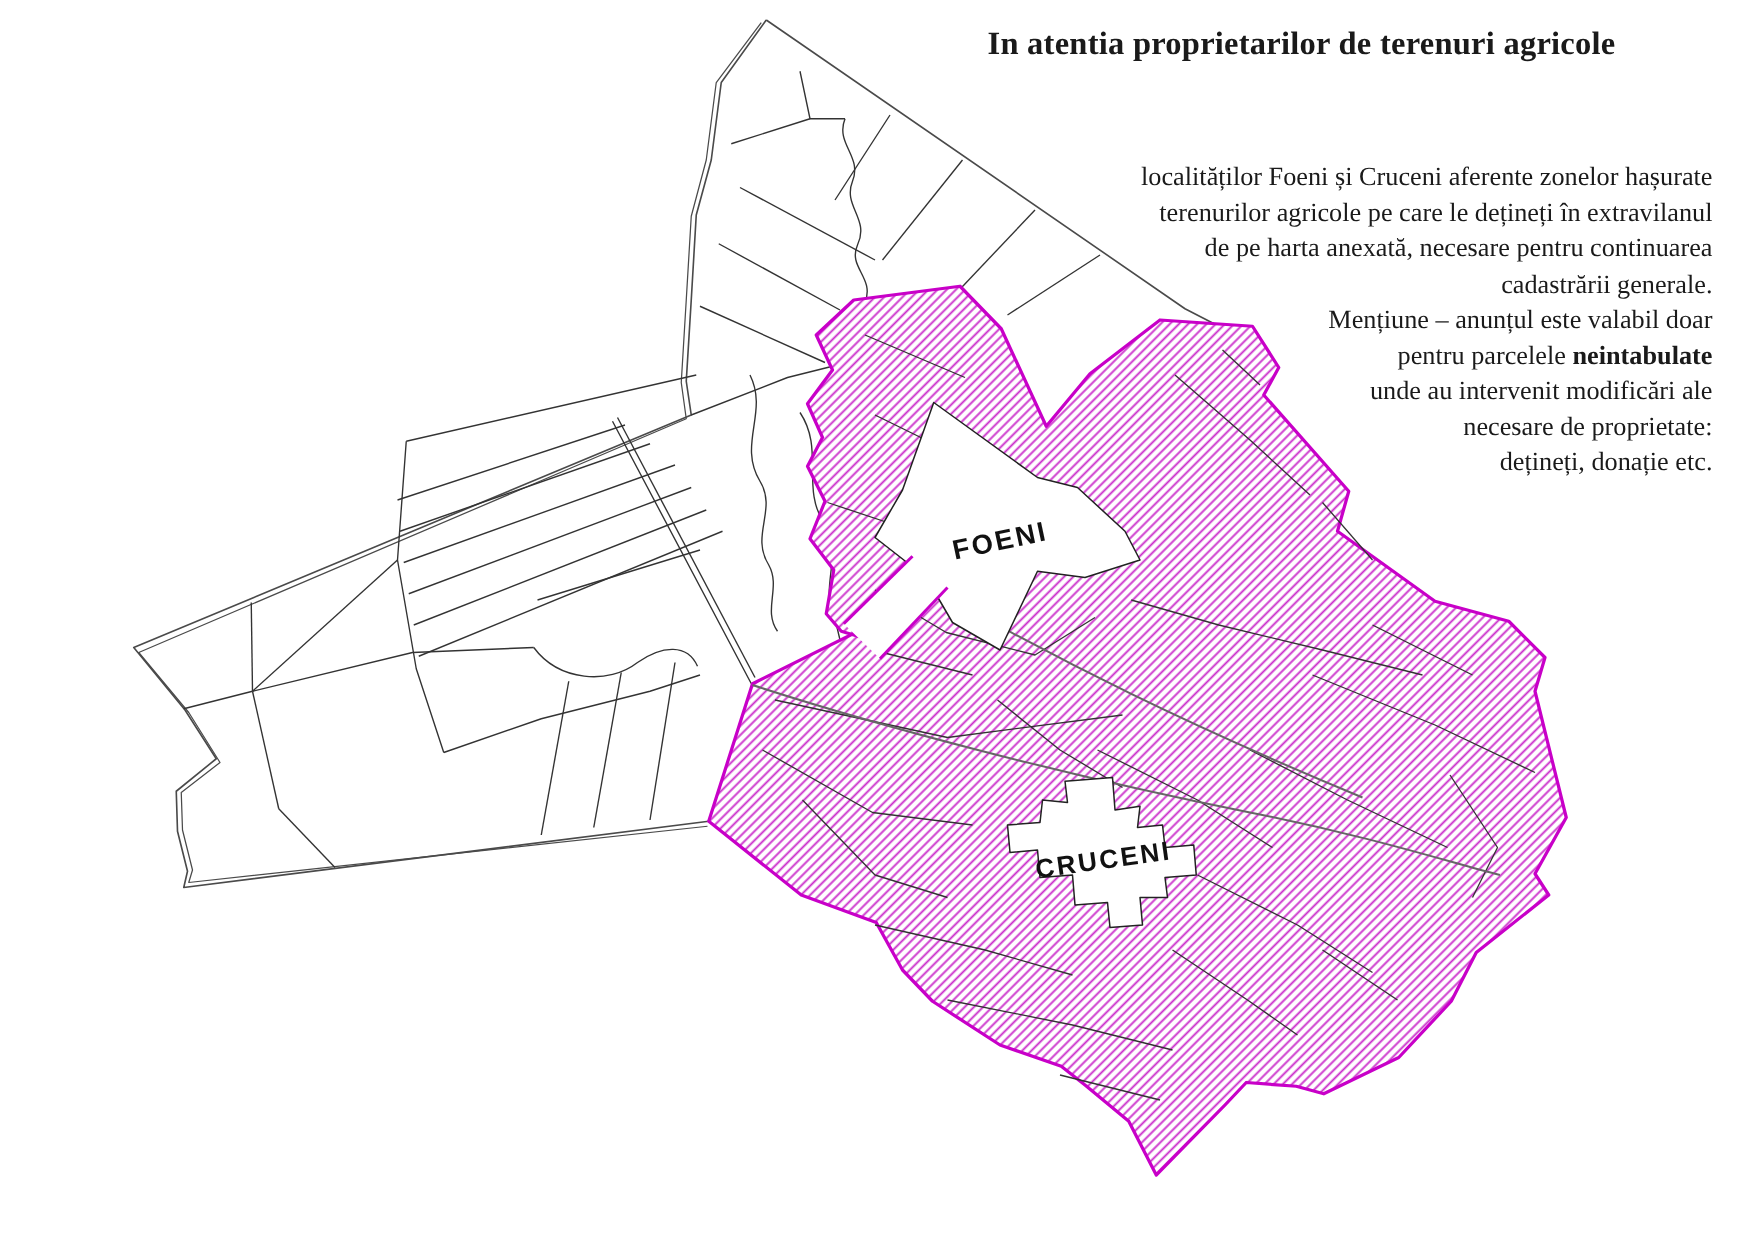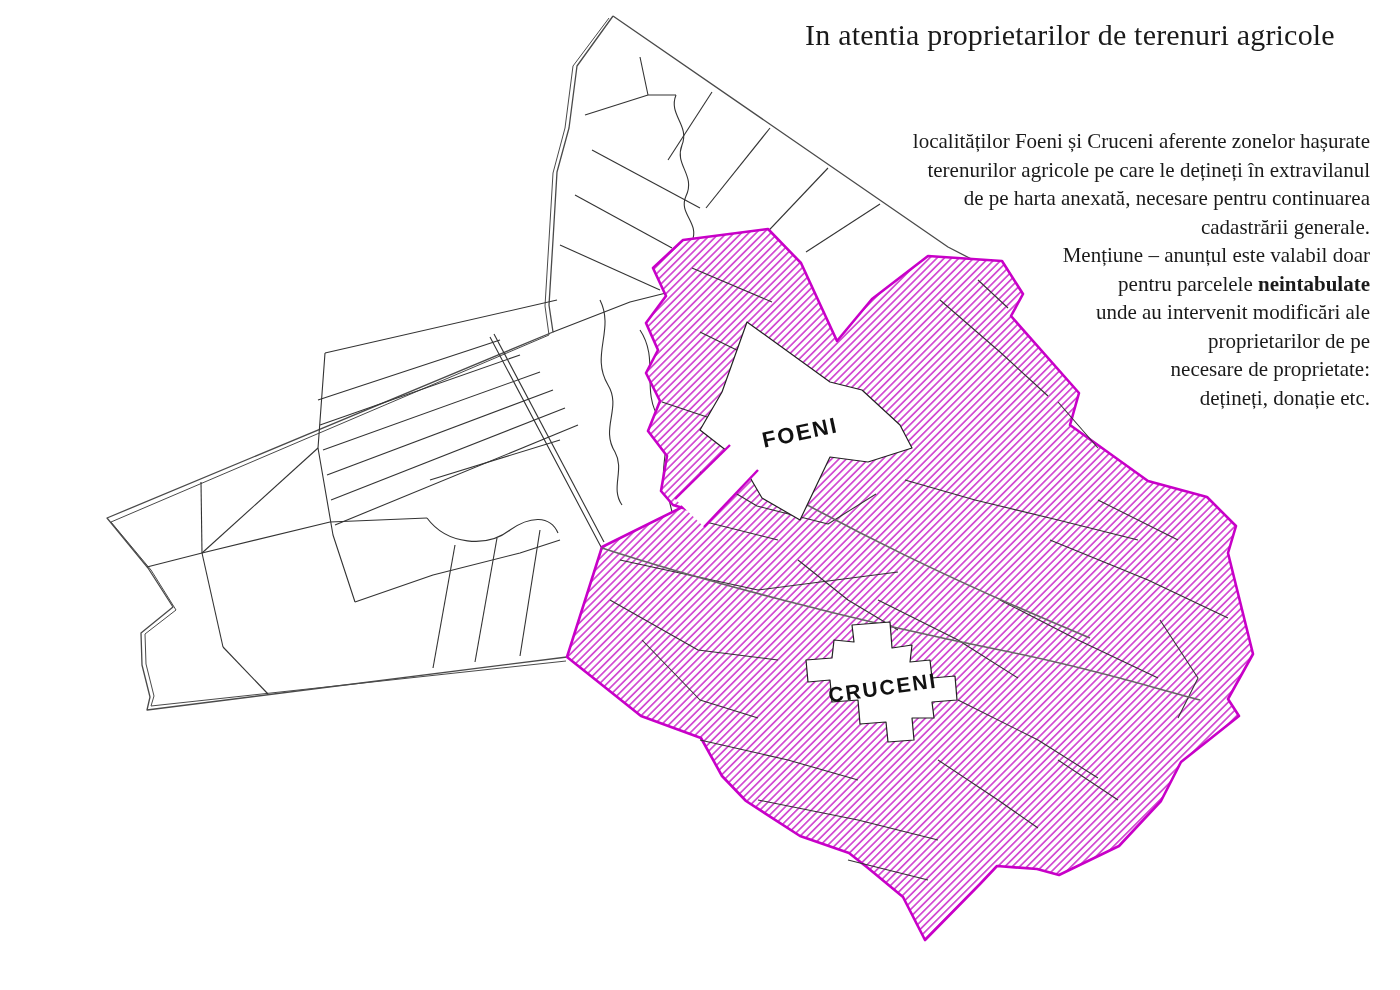--- a/index.html
+++ b/index.html
@@ -1,20 +1,20 @@
 <!DOCTYPE html>
 <html><head>
 <meta charset="utf-8">
 <style>
   html,body{margin:0;padding:0;background:#ffffff;}
   #page{position:relative;width:1400px;height:990px;background:#ffffff;overflow:hidden;
         font-family:"Liberation Serif","DejaVu Serif",serif;color:#1a1a1a;}
   #map-svg{position:absolute;left:0;top:0;}
-  .announce-title{position:absolute;left:790px;top:20px;width:560px;text-align:center;
-        font-weight:normal;font-size:30px;line-height:30px;letter-spacing:.2px;}
+  .announce-title{position:absolute;left:790px;top:20px;width:560px;text-align:left;
+        font-weight:bold;font-size:26px;line-height:30px;letter-spacing:.2px;}
   .announce-body{position:absolute;top:127px;right:30px;width:580px;text-align:right;
         font-size:21px;line-height:28.5px;}
   .announce-body .b{font-weight:bold;}
   .map-label{font-family:"Liberation Sans","DejaVu Sans",sans-serif;font-weight:bold;
         fill:#111;letter-spacing:2px;}
 </style>
 </head>
 <body>
 
 <div id="page">
@@ -134,18 +134,17 @@
   </div>
 
   <div class="announce-body" id="announce-body">
       <div><span>localităților Foeni și Cruceni aferente zonelor hașurate</span></div>
       <div><span>terenurilor agricole pe care le dețineți în extravilanul</span></div>
       <div><span>de pe harta anexată, necesare pentru continuarea</span></div>
       <div><span>cadastrării generale.</span></div>
       <div><span>Mențiune – anunțul este valabil doar</span></div>
       <div><span>pentru parcelele </span><span class="b">neintabulate</span></div>
       <div><span>unde au intervenit modificări ale</span></div>
-      <div><span>proprietarilor de pe</span></div>
       <div><span>necesare de proprietate:</span></div>
       <div><span>dețineți, donație etc.</span></div>
     </div>
 
 </div>
 
 </body></html>

